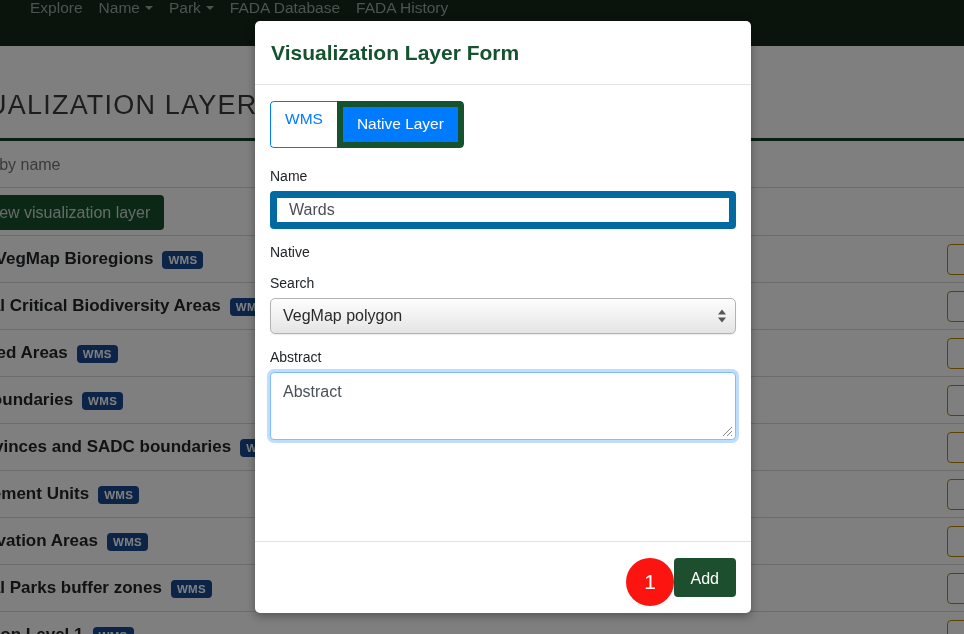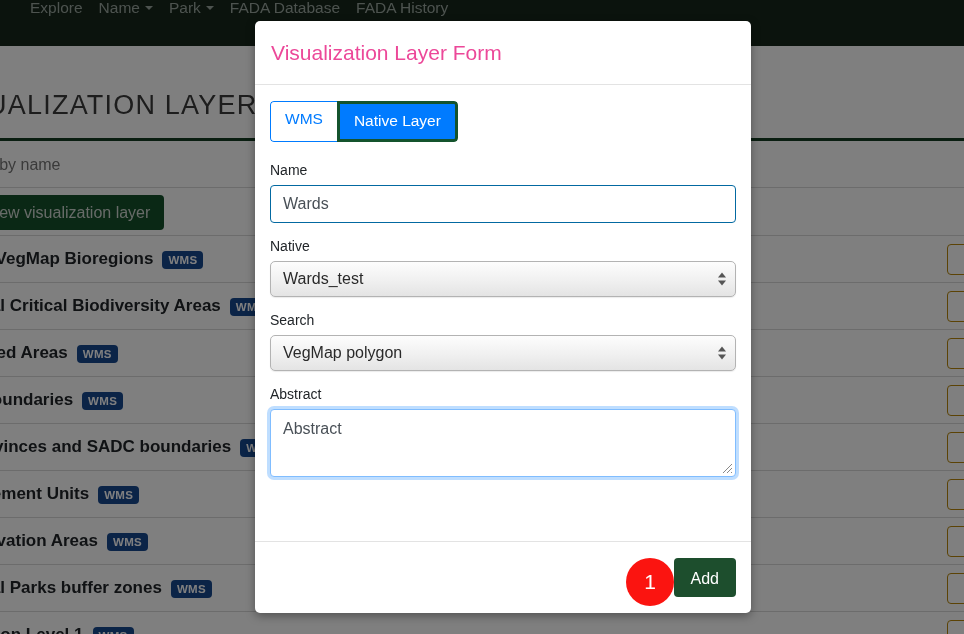--- a/index.html
+++ b/index.html
@@ -116,21 +116,21 @@
     display: flex; flex-direction: column;
     overflow: hidden;
   }
   #modal-header {
     height: 64px; flex: none;
     display: flex; align-items: center;
     padding: 0 16px;
     border-bottom: 1px solid #e3e3e3;
   }
   #modal-title {
-    font-size: 21px; color: #ec4899; font-weight: 400;
+    font-size: 21px; color: #14532d; font-weight: 700;
   }
   #modal-body {
     flex: 1 1 auto; padding: 16px 15px 8px 15px;
   }
 
   .tabs {
     display: inline-flex; margin-bottom: 20px;
     border-radius: 4px; overflow: hidden;
   }
   .tab {
@@ -139,31 +139,31 @@
     line-height: 1.2;
   }
   .tab.inactive {
     background: #ffffff; color: #007bff;
     border: 1px solid #007bff;
     border-right: none;
     border-radius: 4px 0 0 4px;
   }
   .tab.active {
     background: #007bff; color: #ffffff;
-    border: 3px solid #14532d;
+    border: 6px solid #14532d;
     border-radius: 0 4px 4px 0;
   }
 
   .field { margin-bottom: 15px; }
   .field-label {
     display: block; font-size: 14px; color: #212529; margin-bottom: 7px;
   }
   .text-input {
     width: 466px; height: 38px;
-    border: 1px solid #0369a1; border-radius: 4px;
+    border: 7px solid #0369a1; border-radius: 4px;
     padding: 4px 12px; font-size: 16px; color: #495057;
     background: #fff; outline: none;
     font-family: "Liberation Sans", sans-serif;
   }
   .select-wrap {
     position: relative; width: 466px; height: 36px;
   }
   .native-select {
     width: 466px; height: 36px;
     border: 1px solid #b3b3b3; border-radius: 5px;
@@ -353,27 +353,20 @@
       <div class="tab active">Native Layer</div>
     </div>
 
     <div class="field">
       <label class="field-label">Name</label>
       <input class="text-input" type="text" value="Wards" style="">
     </div>
 
     <div class="field">
       <label class="field-label">Native</label>
-      <div class="select-wrap">
-        <div class="native-select">Wards_test</div>
-        <span class="select-arrows">
-          <i class="arw-up"></i>
-            <i class="arw-dn"></i>
-        </span>
-      </div>
     </div>
 
     <div class="field">
       <label class="field-label">Search</label>
       <div class="select-wrap">
         <div class="native-select">VegMap polygon</div>
         <span class="select-arrows">
           <i class="arw-up"></i>
             <i class="arw-dn"></i>
         </span>

